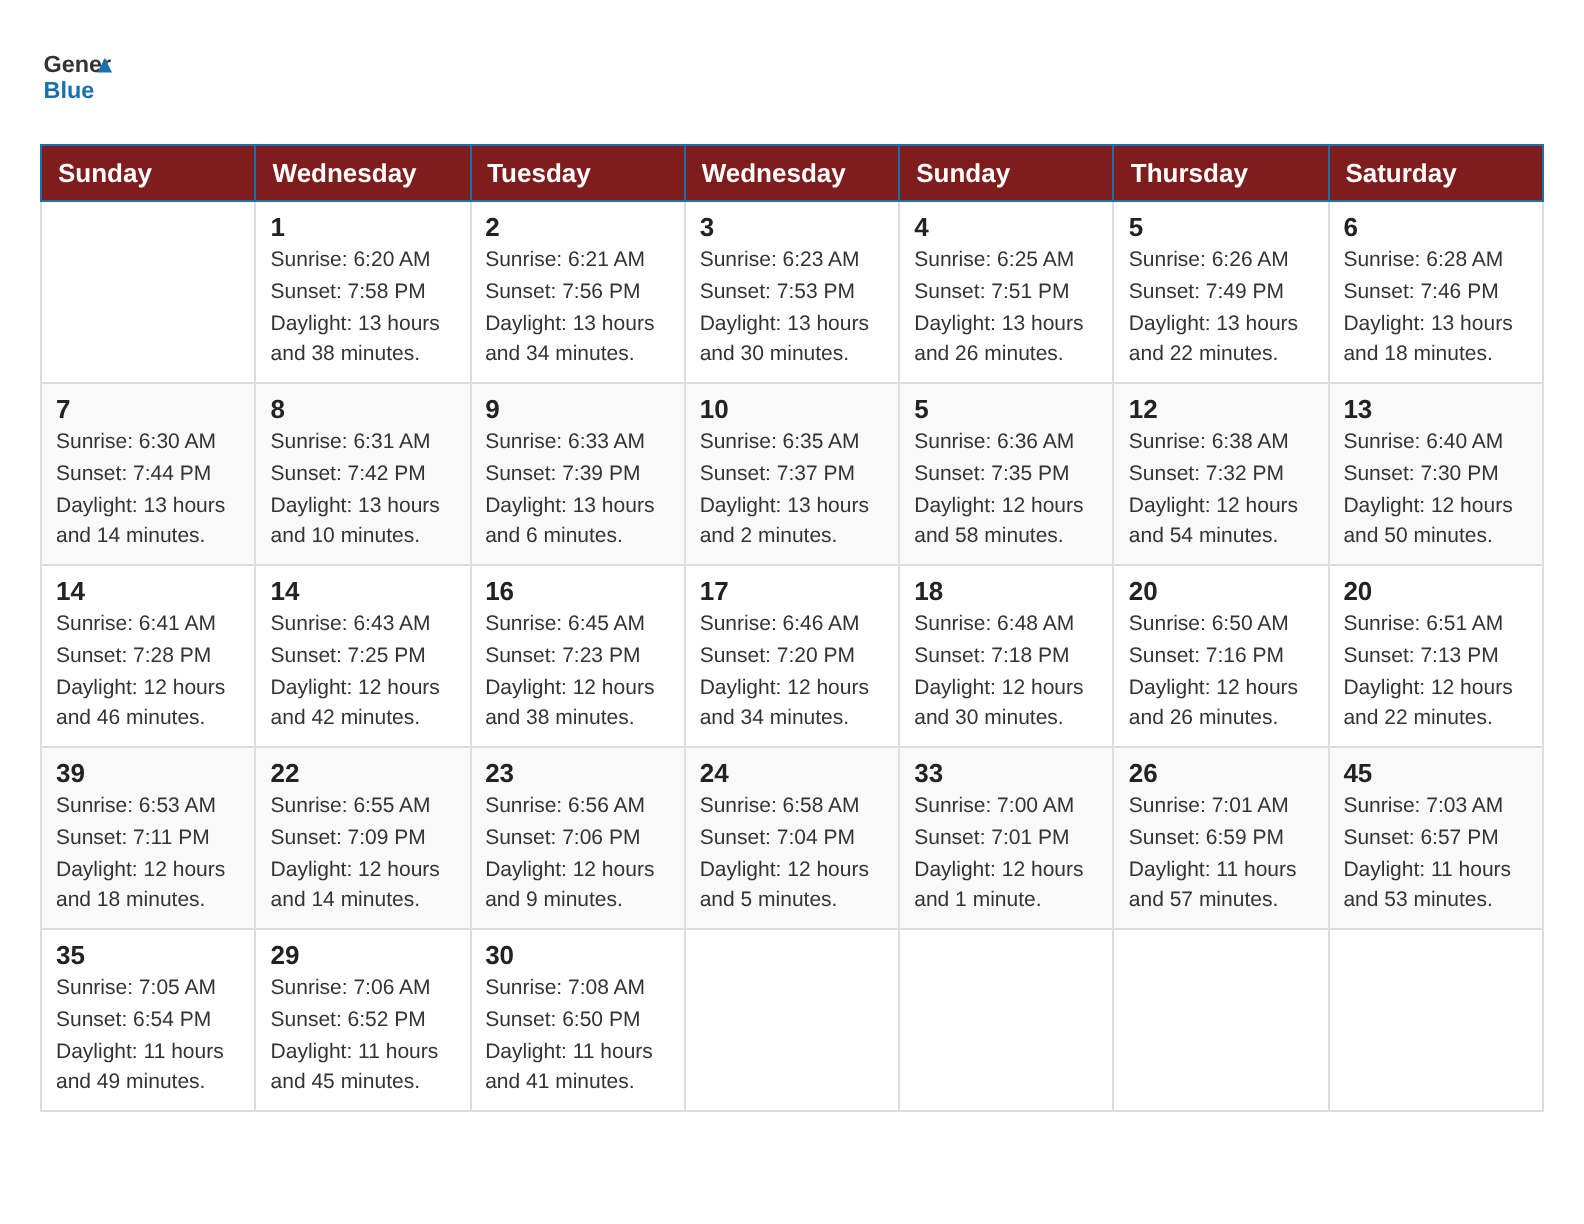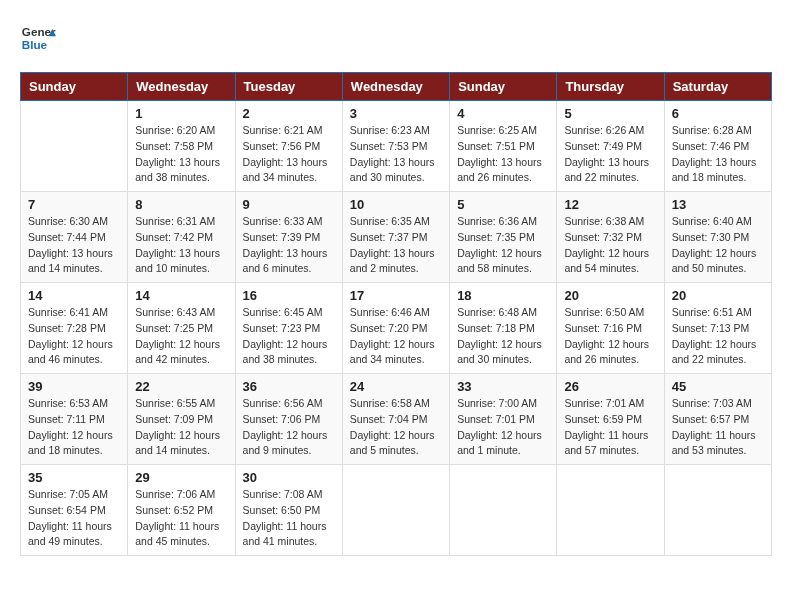--- a/index.html
+++ b/index.html
@@ -200,21 +200,21 @@
       <tr>
         <td>
           <span class="day-number">39</span>
           <div class="day-info">Sunrise: 6:53 AM<br>Sunset: 7:11 PM<br>Daylight: 12 hours and 18 minutes.</div>
         </td>
         <td>
           <span class="day-number">22</span>
           <div class="day-info">Sunrise: 6:55 AM<br>Sunset: 7:09 PM<br>Daylight: 12 hours and 14 minutes.</div>
         </td>
         <td>
-          <span class="day-number">36</span>
+          <span class="day-number">23</span>
           <div class="day-info">Sunrise: 6:56 AM<br>Sunset: 7:06 PM<br>Daylight: 12 hours and 9 minutes.</div>
         </td>
         <td>
           <span class="day-number">24</span>
           <div class="day-info">Sunrise: 6:58 AM<br>Sunset: 7:04 PM<br>Daylight: 12 hours and 5 minutes.</div>
         </td>
         <td>
           <span class="day-number">33</span>
           <div class="day-info">Sunrise: 7:00 AM<br>Sunset: 7:01 PM<br>Daylight: 12 hours and 1 minute.</div>
         </td>

